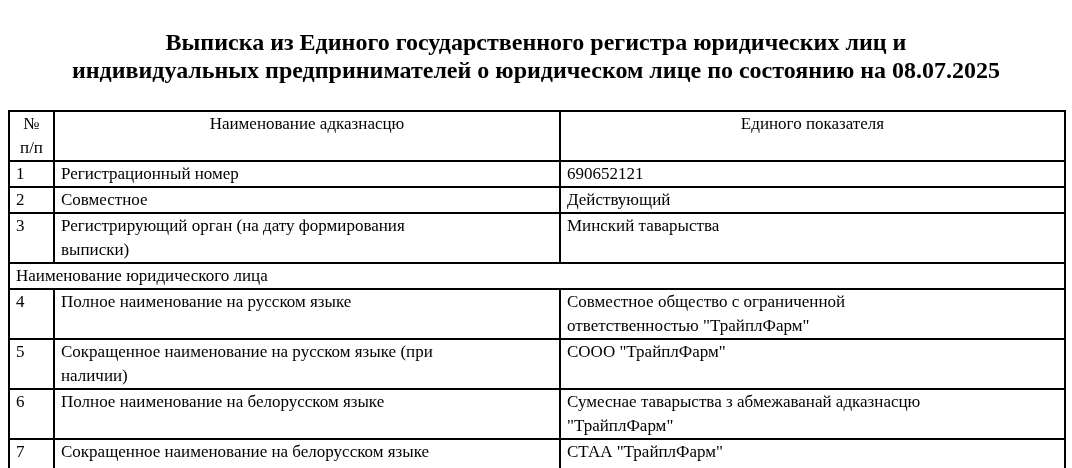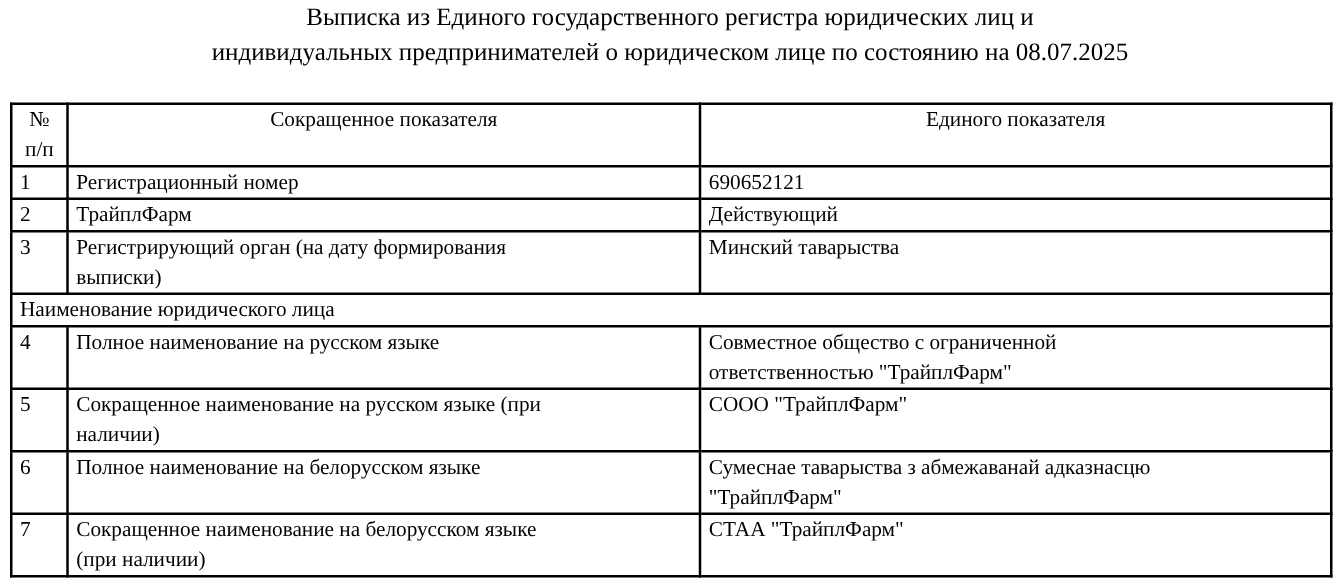--- a/index.html
+++ b/index.html
@@ -9,24 +9,24 @@
     background: #ffffff;
   }
   body {
     width: 1072px;
     height: 468px;
     overflow: hidden;
     font-family: "Liberation Serif", "DejaVu Serif", serif;
     color: #000000;
   }
   .doc-title {
-    margin-top: 0;
+    margin-top: 28px;
     text-align: center;
-    font-weight: normal;
-    font-size: 20px;
+    font-weight: bold;
+    font-size: 24px;
     line-height: 28px;
     white-space: pre-line;
   }
   table.registry {
     border-collapse: collapse;
     table-layout: fixed;
     margin: 26px 0 0 8px;
     width: 1056px;
   }
   table.registry col.c-num  { width: 45px; }
@@ -59,33 +59,33 @@
 <table class="registry">
   <colgroup>
     <col class="c-num">
     <col class="c-name">
     <col class="c-val">
   </colgroup>
   <tbody>
     <tr>
       <th>№
 п/п</th>
-      <th>Сокращенное показателя</th>
+      <th>Наименование адказнасцю</th>
       <th>Единого показателя</th>
     </tr>
 
     <tr>
       <td class="num-cell">1</td>
       <td>Регистрационный номер</td>
       <td class="value-center">690652121</td>
     </tr>
 
     <tr>
       <td class="num-cell">2</td>
-      <td>ТрайплФарм</td>
+      <td>Совместное</td>
       <td class="value-bold">Действующий</td>
     </tr>
 
     <tr>
       <td class="num-cell">3</td>
       <td>Регистрирующий орган (на дату формирования
 выписки)</td>
       <td>Минский таварыства</td>
     </tr>
 

